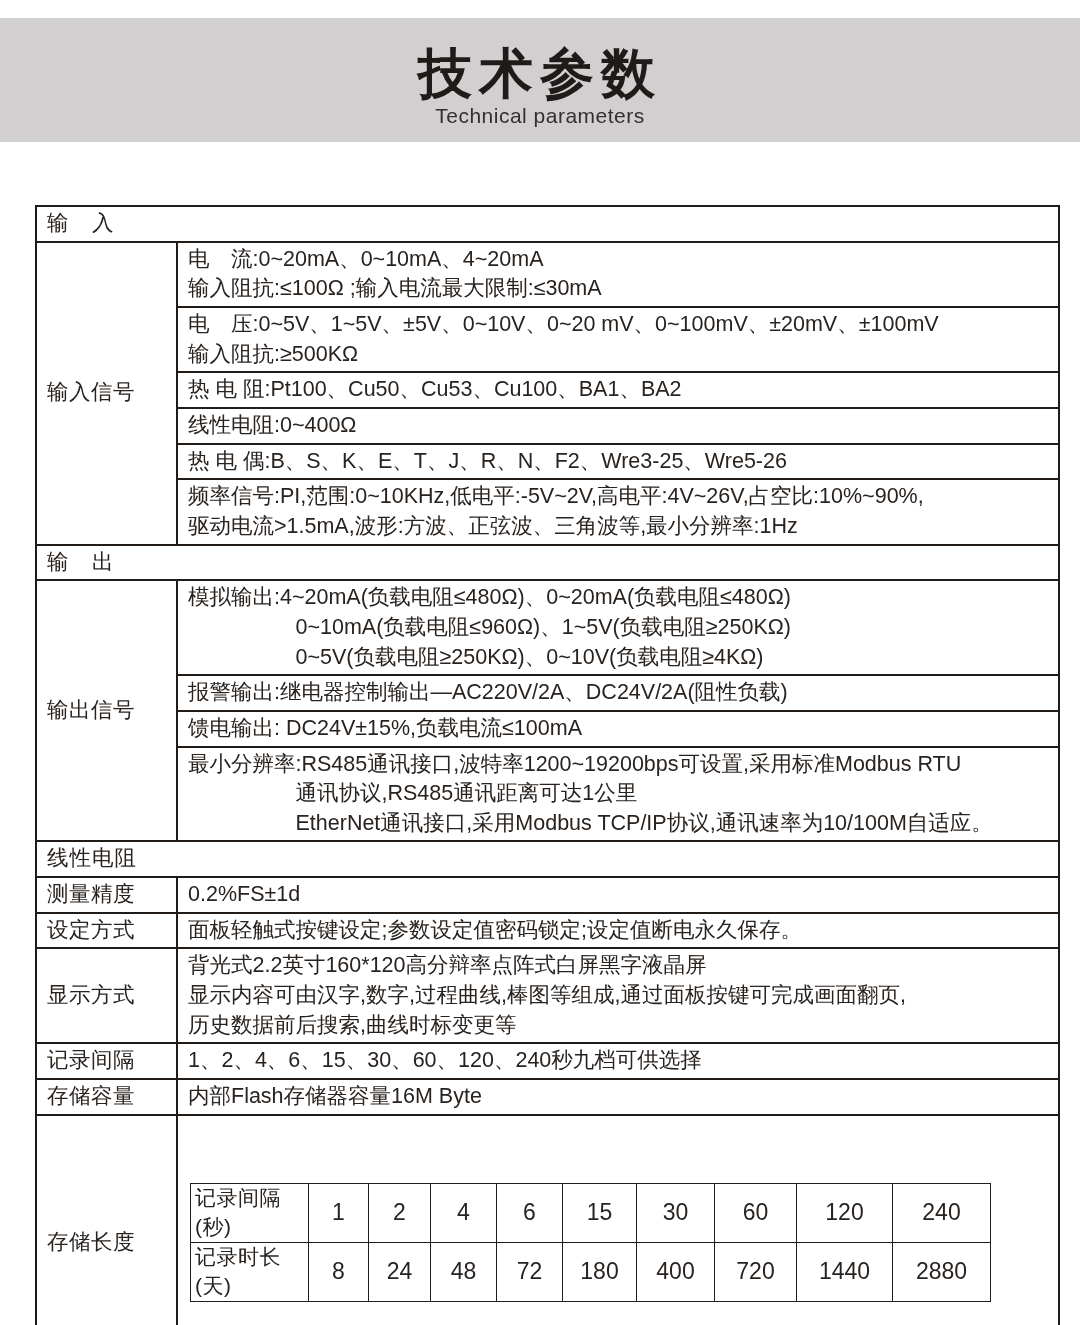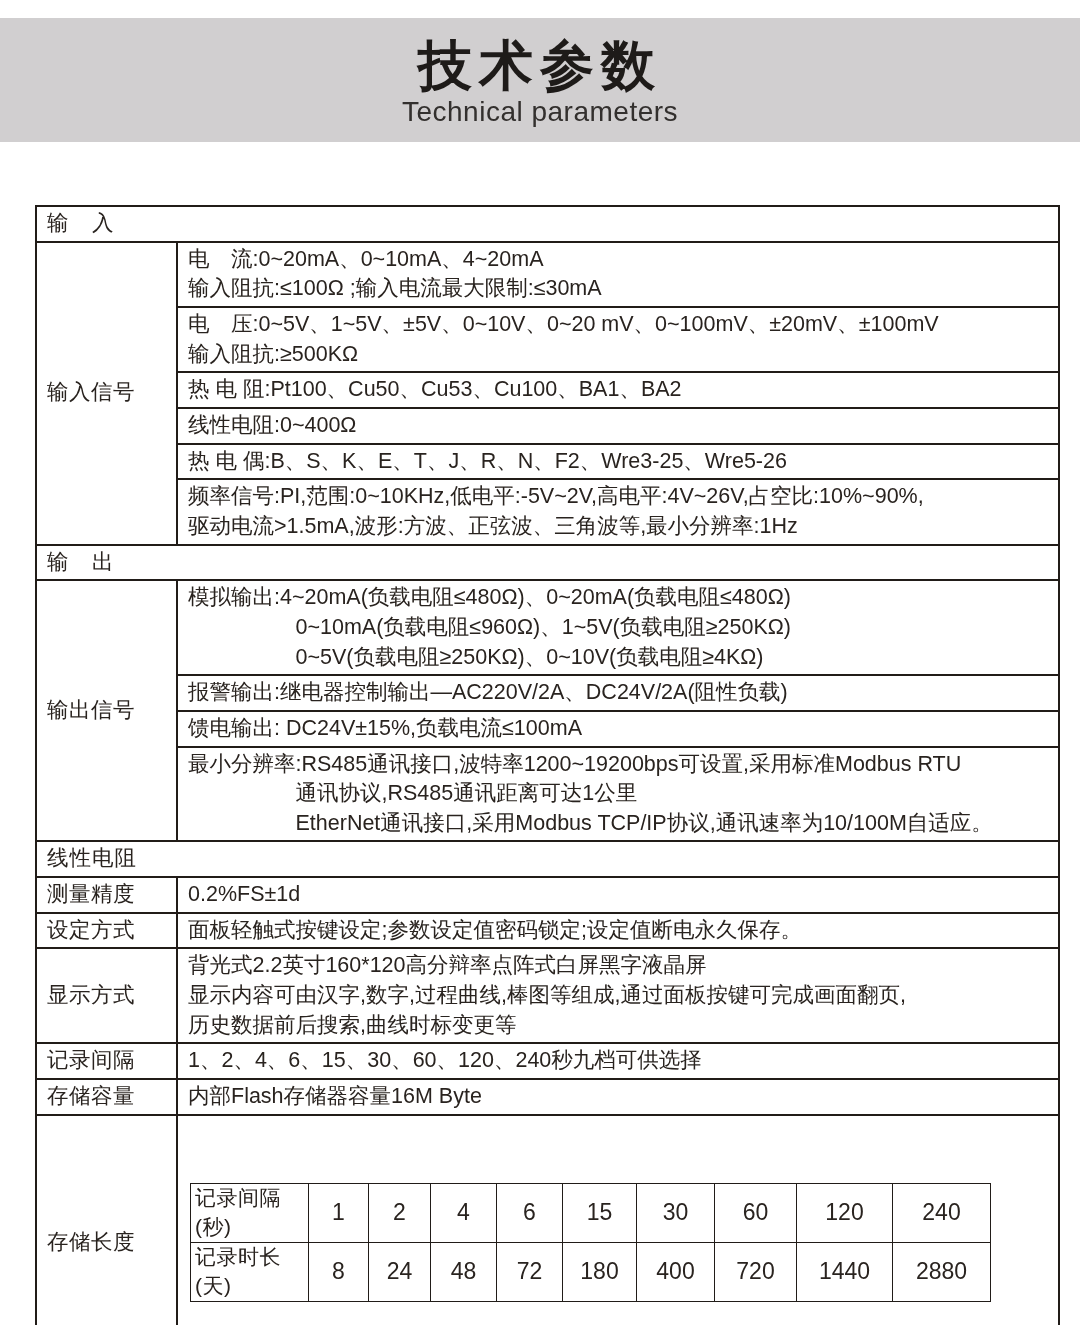--- a/index.html
+++ b/index.html
@@ -7,25 +7,25 @@
     width:1080px;height:1325px;position:relative;background:#ffffff;
     font-family:"Liberation Sans","DejaVu Sans",sans-serif;
     color:#29231f;
   }
   
   .header-band{
     position:absolute;left:0;top:18px;width:1080px;height:124px;
     background:#d1cfd0;text-align:center;
   }
   .page-title{
-    margin:0;padding-top:18px;font-size:54px;font-weight:bold;
+    margin:0;padding-top:26px;font-size:54px;font-weight:bold;
     letter-spacing:7px;color:#1e1b19;line-height:1.1;
   }
   .page-subtitle{
-    margin:0;font-size:28px;color:#33302e;letter-spacing:0.5px;line-height:1.2;
+    margin:0;font-size:21px;color:#33302e;letter-spacing:0.5px;line-height:1.2;
   }
   
   table.spec-table{
     position:absolute;left:35px;top:205px;width:1025px;
     border-collapse:collapse;table-layout:fixed;
   }
   table.spec-table td{
     border:2px solid #211c18;
     font-size:21.5px;line-height:1.38;
     padding:2px 10px;vertical-align:middle;

